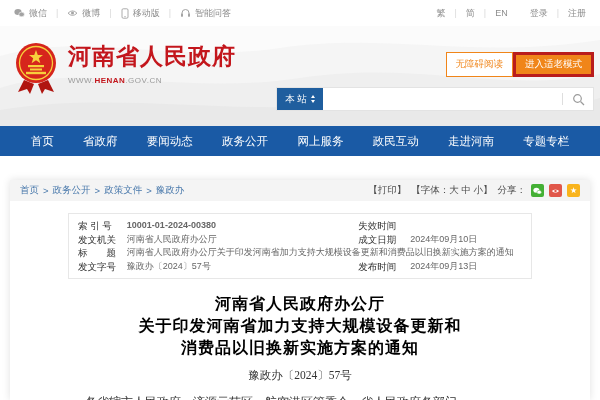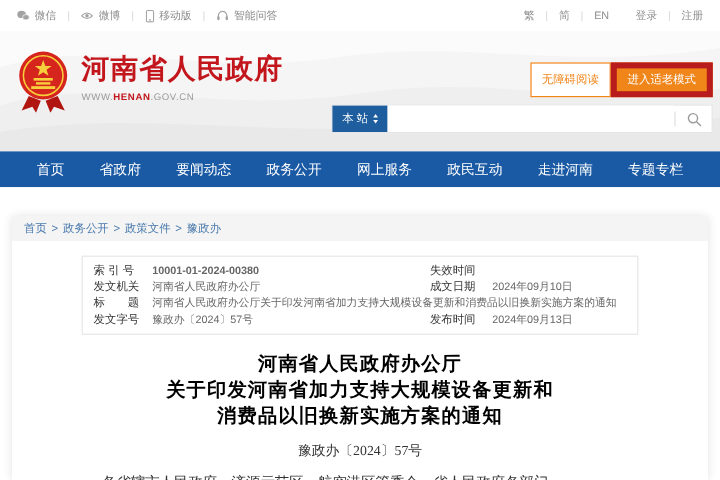--- a/index.html
+++ b/index.html
@@ -12,27 +12,27 @@
   .topbar .grp { display:flex; align-items:center; }
   .topbar .item { display:flex; align-items:center; gap:4px; cursor:pointer; }
   .topbar .sep { color:#d9d9d9; margin:0 9px; }
   .topbar .rgap { width:22px; }
 
   
   .header { position:relative; height:100px; background:#fbfbfb; overflow:hidden; }
   .mountains { position:absolute; left:0; top:0; }
   .logo-wrap { position:absolute; left:14px; top:16px; display:flex; align-items:flex-start; z-index:2; }
   .site-text { margin-left:10px; }
-  .site-name { font-size:23px; font-weight:bold; color:#c3161c; letter-spacing:1px; line-height:30px; }
+  .site-name { font-size:23px; font-weight:bold; color:#c3161c; letter-spacing:1px; line-height:30px;font-family:Liberation Serif, serif; }
   .site-url { font-size:8px; color:#9b9b9b; letter-spacing:.5px; text-align:left; margin-top:4px; }
   .site-url .red { color:#c3161c; font-weight:bold; }
   .hdr-btns { position:absolute; top:26px; right:6px; display:flex; z-index:2; }
   .btn-access { background:#fff; border:1px solid #f08519; color:#f08519;
     font-size:9.5px; padding:3px 9px; cursor:pointer; }
-  .btn-elder { background:#f08519; border:5px solid #b91c1c; color:#fff;
+  .btn-elder { background:#f08519; border:3px solid #b91c1c; color:#fff;
     font-size:9.5px; padding:3px 9px; cursor:pointer; }
   .searchbar { position:absolute; top:61px; right:6px; width:318px; height:24px;
     display:flex; background:#fff; border:1px solid #e3e3e3; z-index:2; }
   .scope { background:#1f5e9e; color:#fff; font-size:9.5px; width:46px;
     display:flex; align-items:center; justify-content:center; gap:4px; cursor:pointer; }
   .arrows i { display:block; width:0; height:0; border:2.5px solid transparent; }
   .arrows .up { border-bottom:3.5px solid #fff; margin-bottom:1.5px; }
   .arrows .dn { border-top:3.5px solid #fff; }
   .searchbar input { flex:1; border:none; outline:none; font-size:10px; padding:0 8px; min-width:0; }
   .vdiv { width:1px; background:#dedede; margin:5px 0; }
@@ -192,20 +192,40 @@
   <div class="breadcrumb-bar">
     <div class="crumbs">
       <span class="c">首页</span>
       <span>&gt;</span>
       <span class="c">政务公开</span>
       <span>&gt;</span>
       <span class="c">政策文件</span>
       <span>&gt;</span>
       <span class="c">豫政办</span>
     </div>
+    <div class="tools">
+      <span class="t">【打印】</span>
+      <span class="t">【字体：大 中 小】</span>
+      <span>分享：</span>
+      <span class="share-ico green">
+        <svg width="9" height="8" viewBox="0 0 9 8">
+            <ellipse cx="3.4" cy="3.2" rx="3" ry="2.5" fill="#fff"></ellipse>
+            <ellipse cx="6.2" cy="5.2" rx="2.3" ry="1.9" fill="#fff" stroke="#44b035" stroke-width=".5"></ellipse>
+          </svg>
+      </span>
+      <span class="share-ico red">
+        <svg width="9" height="8" viewBox="0 0 9 8">
+            <path d="M.8,4 Q4.5,.8 8.2,4 Q4.5,7.4 .8,4 Z" fill="#fff"></path>
+            <circle cx="4.5" cy="4" r="1.2" fill="#e1574a"></circle>
+          </svg>
+      </span>
+      <span class="share-ico yellow">
+          <span>★</span>
+        </span>
+    </div>
   </div>
 
   <div class="content">
     <div class="meta-box">
       <table class="meta">
         <tbody>
             <tr>
           <th class="lab1">索 引 号</th>
           <td class="val1">10001-01-2024-00380</td>
           <th class="lab2">失效时间</th>

